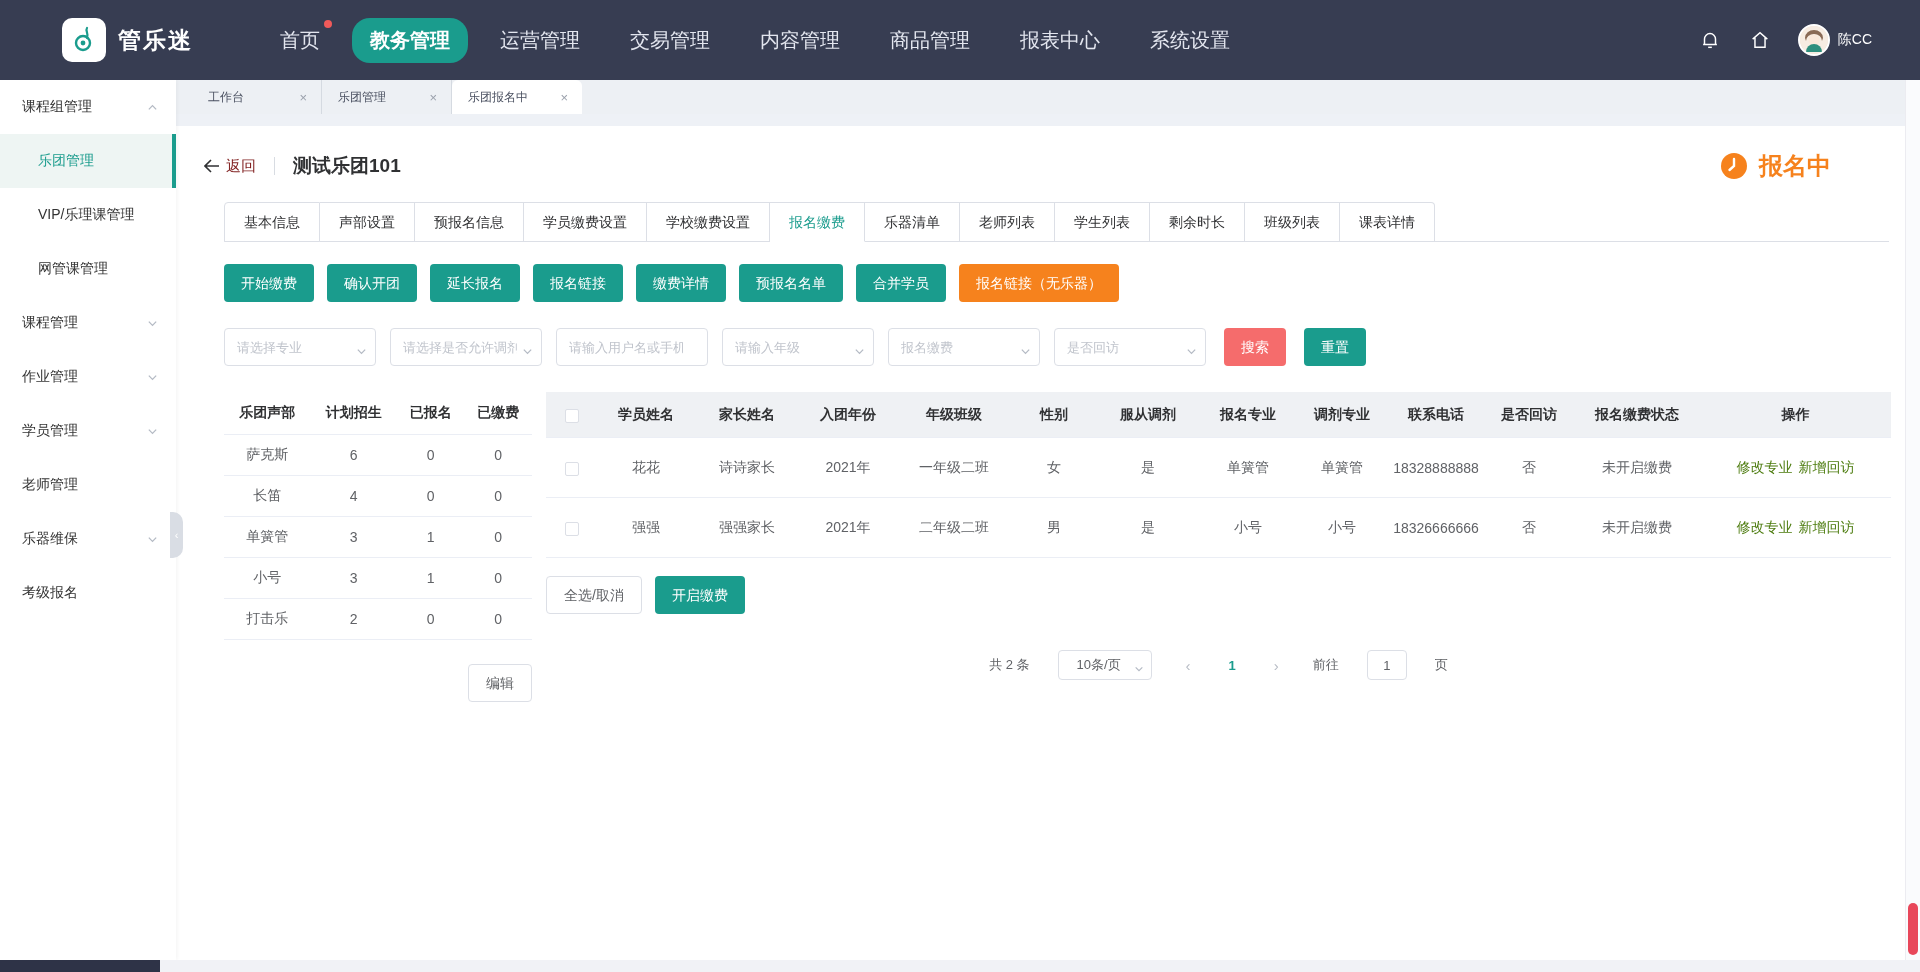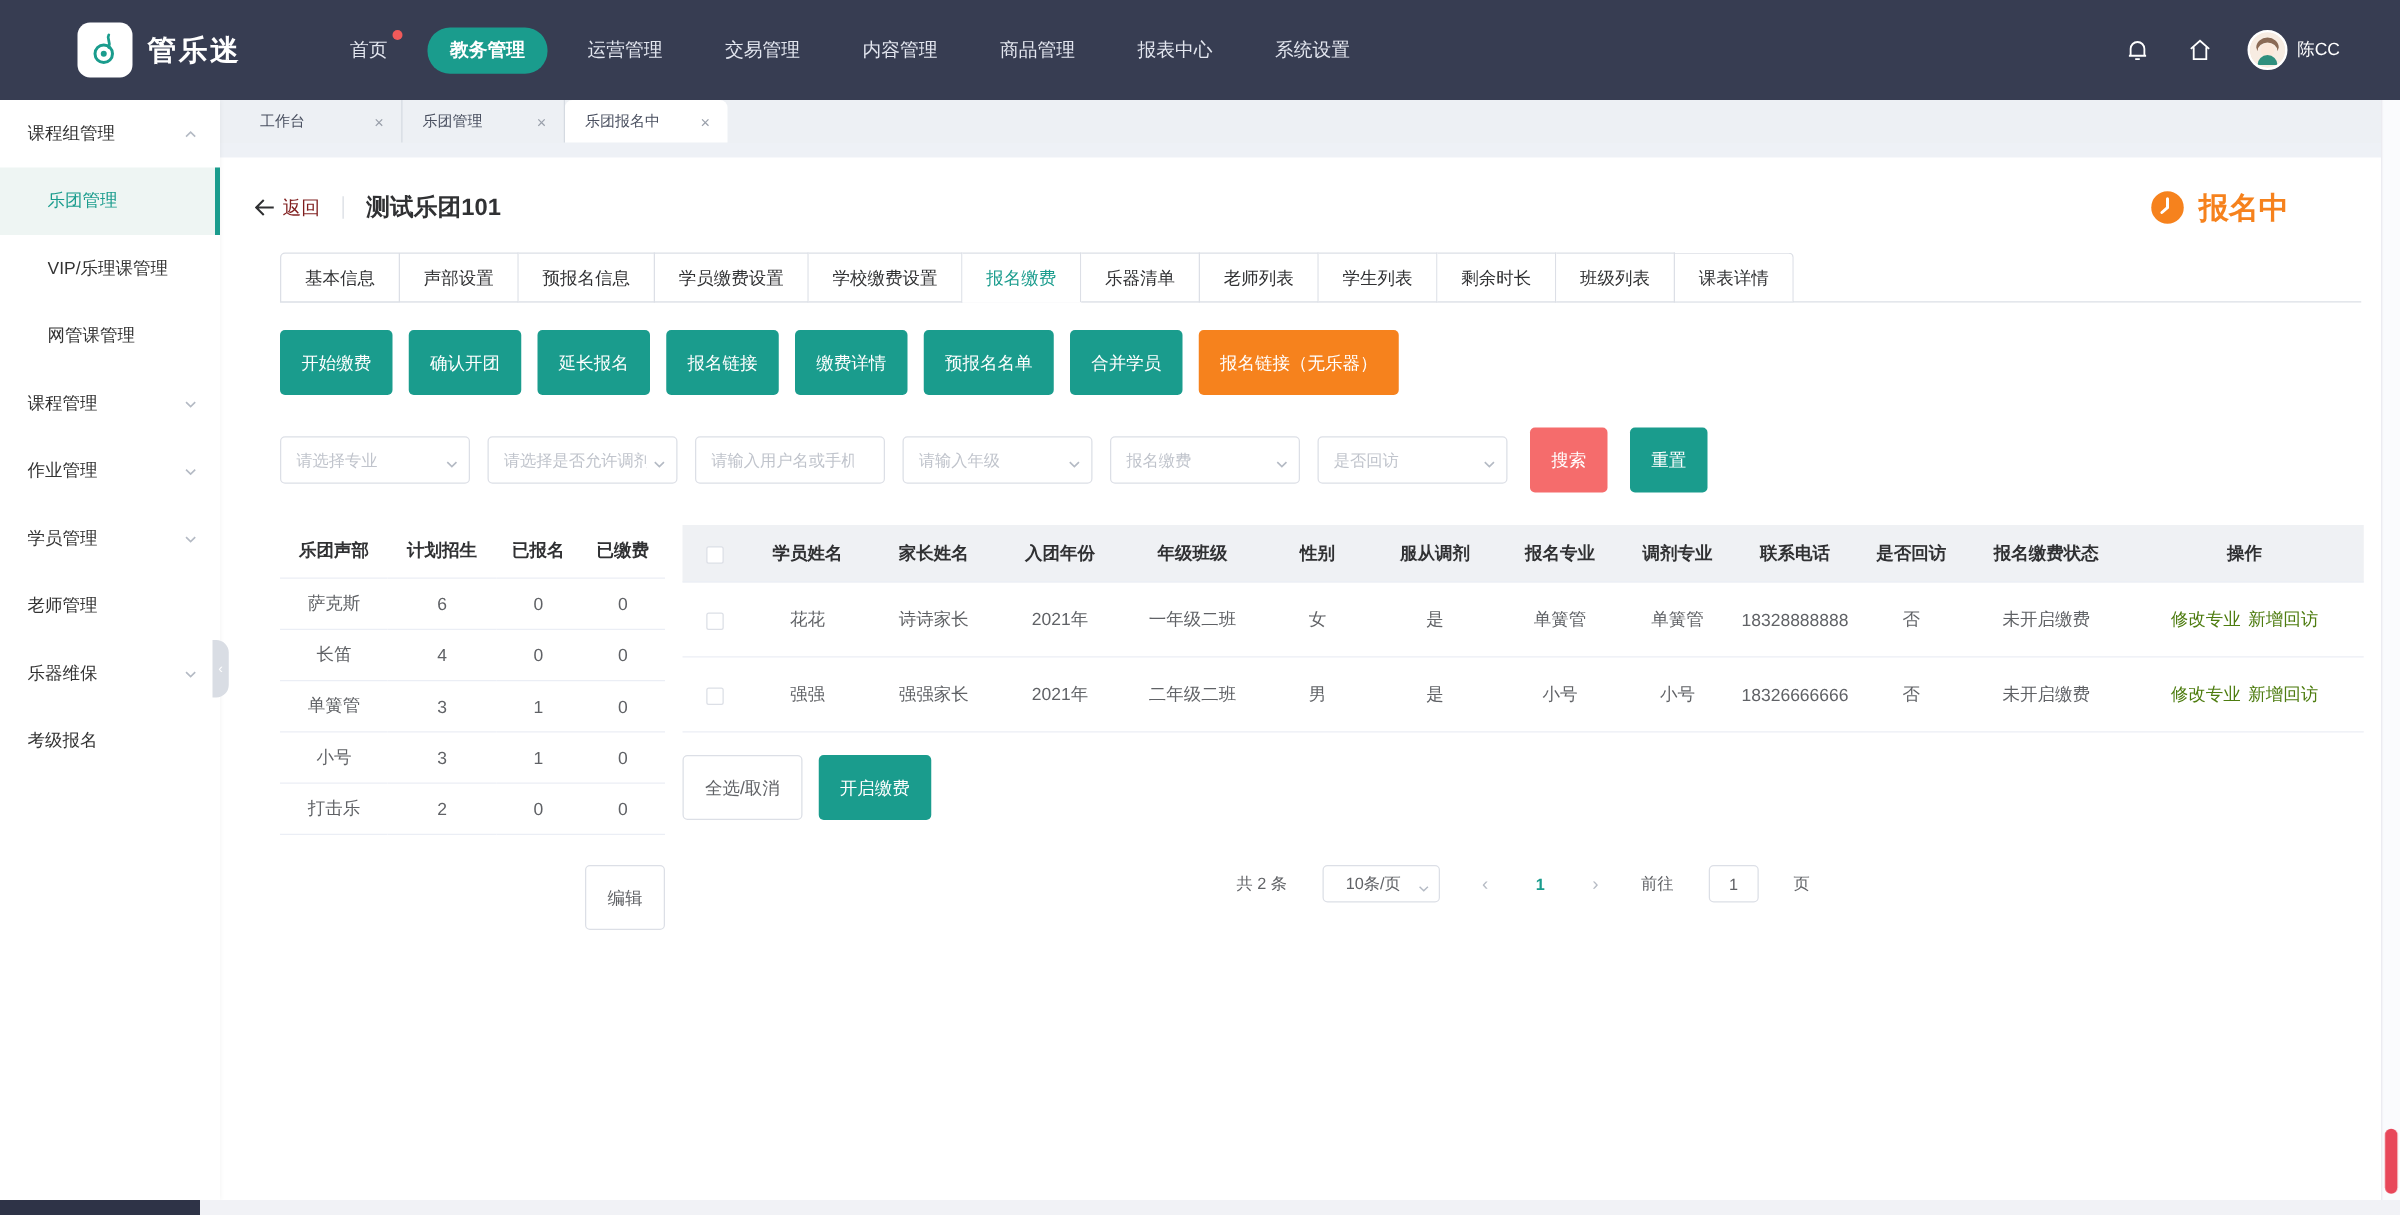--- a/index.html
+++ b/index.html
@@ -8,21 +8,21 @@
     background:#eef1f6; color:#303133; }
 
   
   .topbar { position:fixed; top:0; left:0; width:1920px; height:80px;
     background:#373d52; display:flex; align-items:center; z-index:50; }
   .logo-wrap { display:flex; align-items:center; margin-left:62px; width:160px; }
   .logo-box { width:44px; height:44px; background:#fff; border-radius:10px;
     display:flex; align-items:center; justify-content:center; }
   .logo-text { color:#fff; font-size:23px; font-weight:bold; margin-left:12px; letter-spacing:2px; }
   .nav { display:flex; align-items:center; margin-left:40px; gap:14px; }
-  .nav-item { position:relative; color:#e3e6ef; font-size:15px; padding:9px 18px;
+  .nav-item { position:relative; color:#e3e6ef; font-size:20px; padding:9px 18px;
     border-radius:18px; cursor:pointer; white-space:nowrap; }
   .nav-item.active { background:#1a9c8d; color:#fff; font-weight:bold; }
   .nav-dot { position:absolute; top:2px; right:6px; width:8px; height:8px;
     border-radius:50%; background:#f05a5a; }
   .topbar-right { margin-left:auto; margin-right:48px; display:flex; align-items:center; gap:26px; }
   .tb-icon { width:24px; height:24px; display:flex; align-items:center; justify-content:center; cursor:pointer; }
   .avatar-wrap { display:flex; align-items:center; gap:8px; }
   .avatar { width:32px; height:32px; border-radius:50%; border:2px solid #fff;
     background:#f3e3d5; overflow:hidden; display:flex; align-items:flex-end; justify-content:center; }
   .user-name { color:#fff; font-size:14px; }
@@ -67,21 +67,21 @@
     background:#fff; border:1px solid #dcdfe6; border-left:none; margin-bottom:-1px; cursor:pointer; white-space:nowrap; }
   .ctab:first-child { border-left:1px solid #dcdfe6; border-radius:4px 0 0 0; }
   .ctab:last-child { border-radius:0 4px 0 0; }
   .ctab.active { color:#1a9c8d; border-bottom-color:#fff; }
 
   .deadline { margin:26px 0 0 20px; font-size:15px; font-weight:600; color:#1f2633; }
   .deadline span + span { margin-left:14px; }
 
   .actions { display:flex; gap:13px; margin:22px 0 0 20px; }
   .btn { border:none; border-radius:4px; font-size:14px; color:#fff; padding:0 17px;
-    height:52px; line-height:36px; cursor:pointer; white-space:nowrap;
+    height:38px; line-height:36px; cursor:pointer; white-space:nowrap;
     font-family:"Liberation Sans","DejaVu Sans",sans-serif; }
   .btn.teal { background:#1a9c8d; }
   .btn.orange { background:#f6821d; }
   .btn.red { background:#f56c6c; }
   .btn.plain { background:#fff; color:#606266; border:1px solid #dcdfe6; line-height:34px; }
 
   .filters { display:flex; gap:14px; margin:26px 0 0 20px; align-items:center; }
   .field { position:relative; width:152px; height:38px; border:1px solid #dcdfe6;
     border-radius:4px; background:#fff; display:flex; align-items:center; padding:0 24px 0 12px; }
   .field input { border:none; outline:none; width:100%; font-size:13px; color:#606266; background:transparent;

